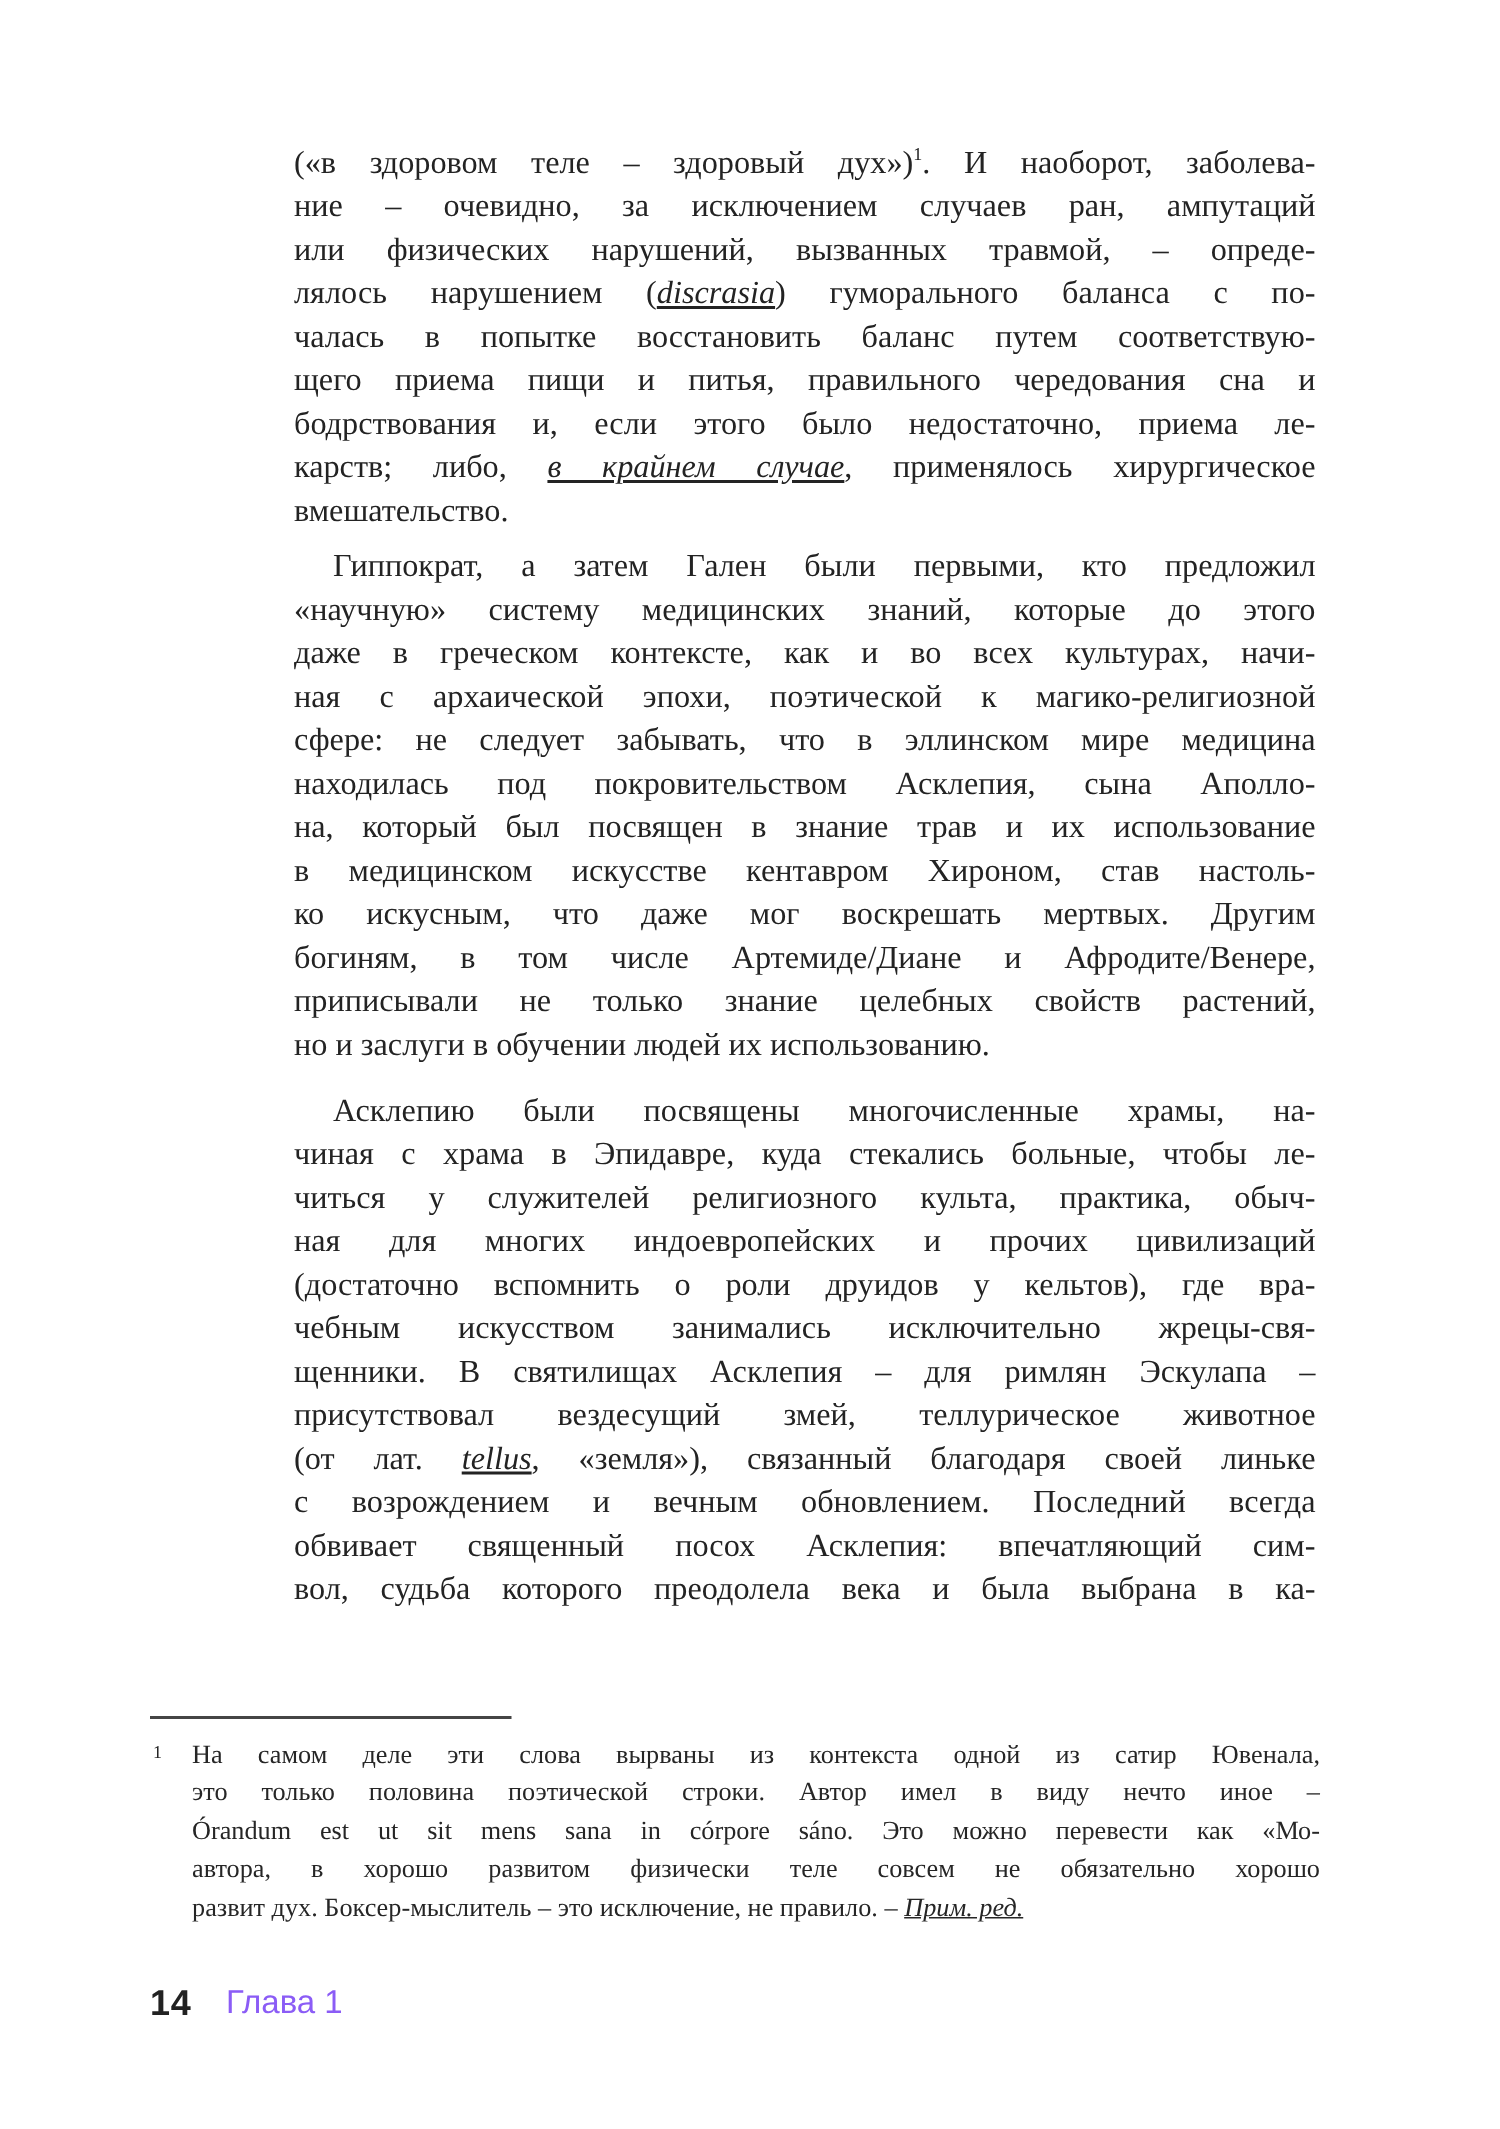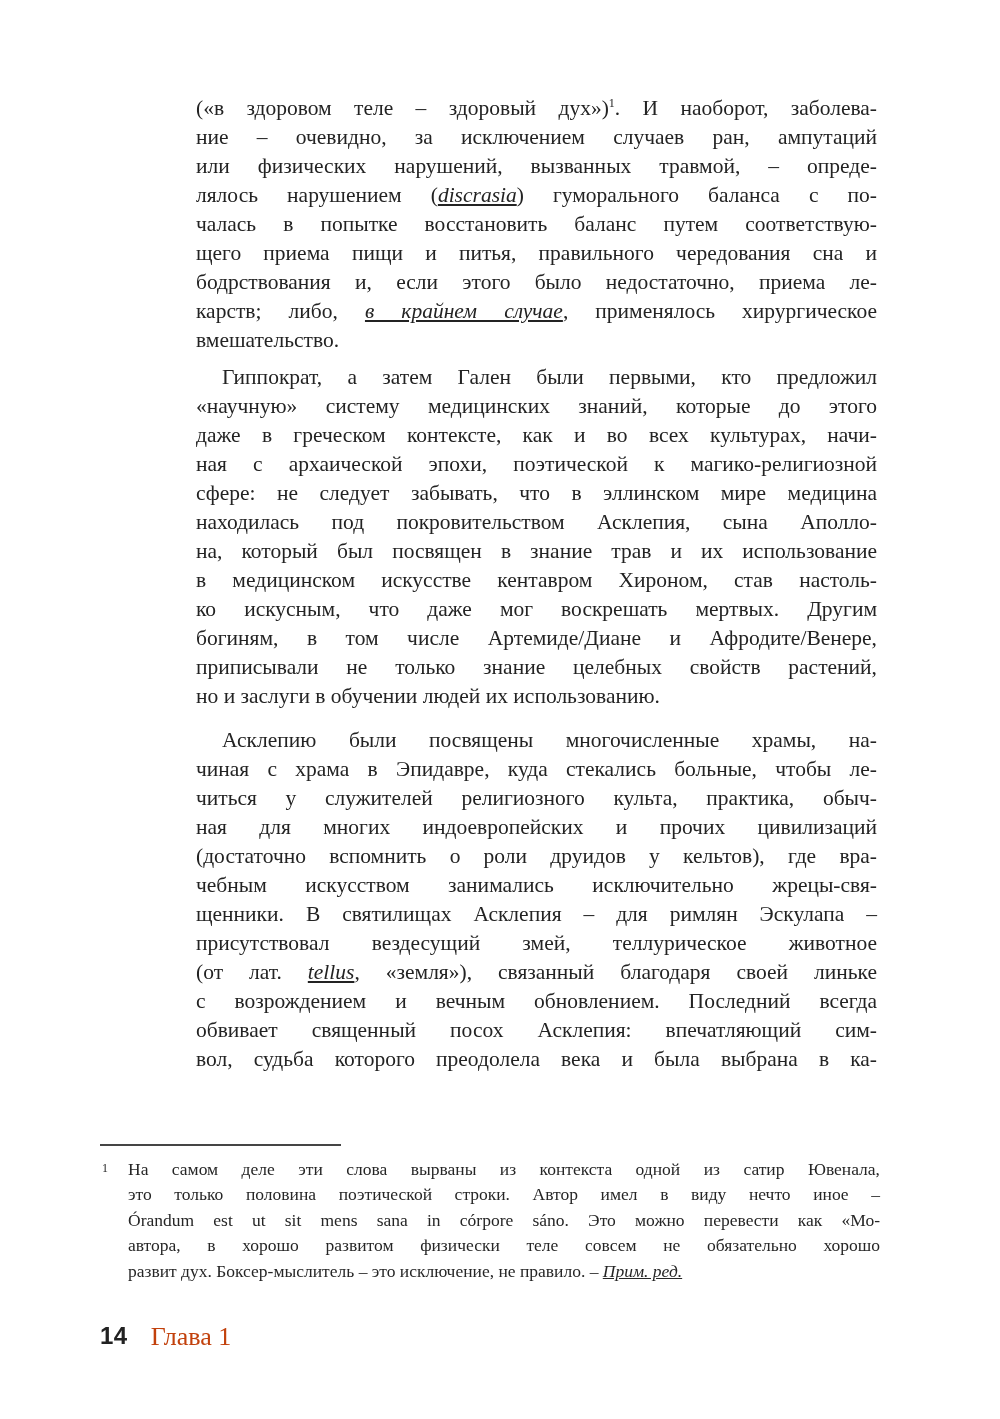--- a/index.html
+++ b/index.html
@@ -77,24 +77,23 @@
     align-items: flex-start;
     font-family: "Liberation Sans", "DejaVu Sans", sans-serif;
   }
   .page-number {
     font-size: 24px;
     font-weight: bold;
     color: #222222;
     letter-spacing: 0.5px;
   }
   .chapter-label {
-    font-size: 26px;
-    color: #c2410c;
+    font-size: 22px;
+    color: #8b5cf6;
     margin-left: 23px;
-    font-family: Liberation Serif, serif;
   }
 </style>
 </head>
 <body>
 
 <div class="page">
 
   <main class="body-text" id="body-text">
       <div class="paragraph">
         <div class="line"><span>(«в здоровом теле – здоровый дух»)</span><span class="sup">1</span><span>. И наоборот, заболева-</span></div>

